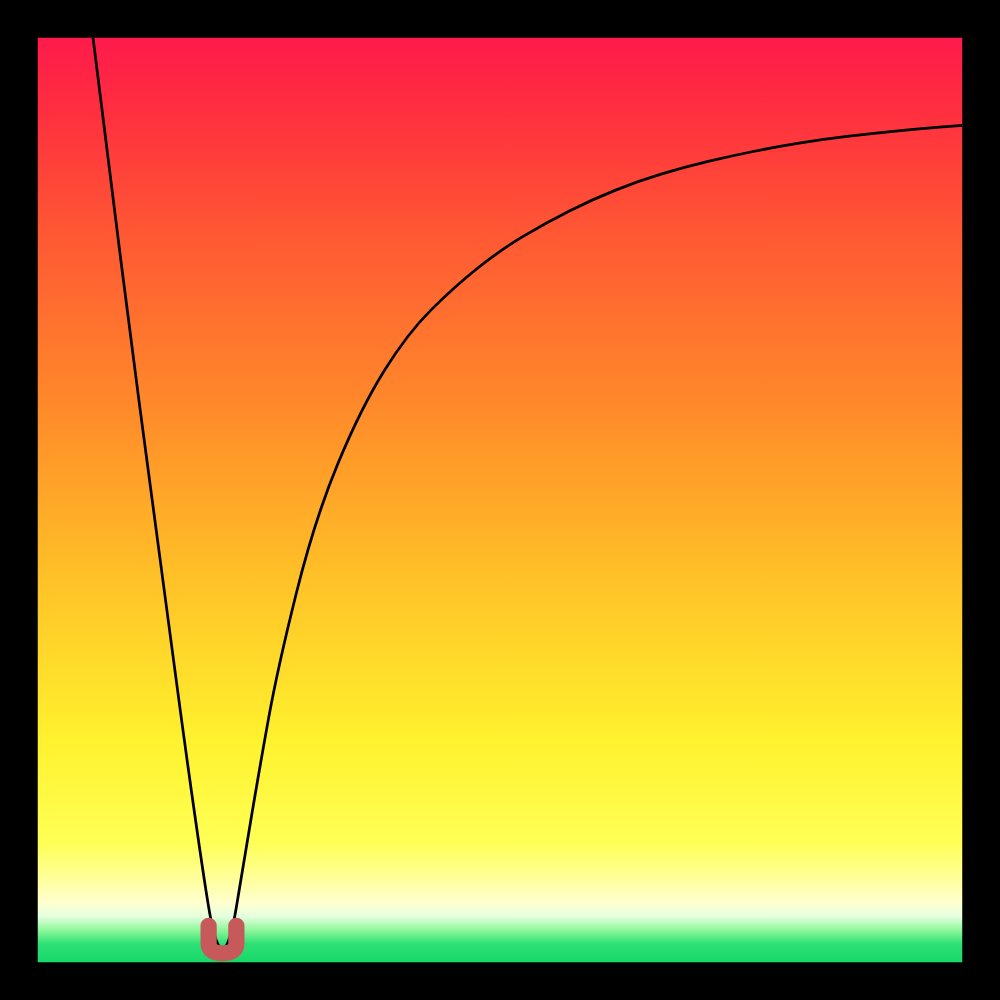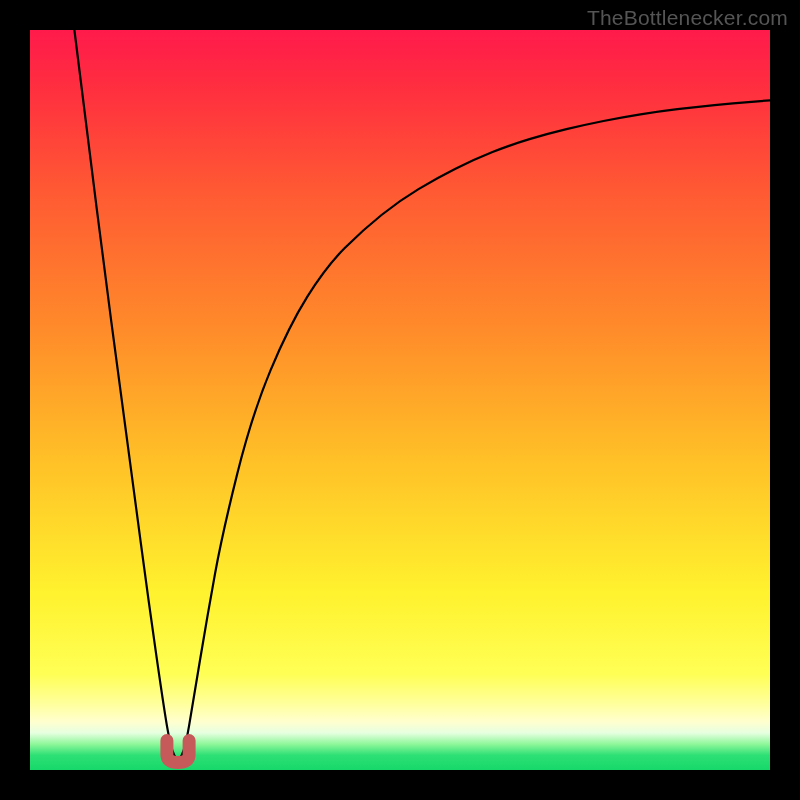--- a/index.html
+++ b/index.html
@@ -73,21 +73,20 @@
     top: 0;
     width: 740px;
     height: 740px;
   }
 </style>
 </head>
 <body>
 
 <div class="stage">
 
-  <div class="watermark">TheBottlenecker.com</div>
 
   <div class="plot-frame">
     <div class="plot-inner">
       <div class="gradient"></div>
 
       <svg class="curves" viewBox="0 0 740 740" preserveAspectRatio="none">
         <g>
           <path id="curve-path" fill="none" stroke="#000000" stroke-width="2.2" stroke-linecap="round" stroke-linejoin="round" d="M 44.40 0.00 Q 44.40 0.00 51.80 59.20 Q 59.20 118.40 66.60 177.60 Q 74.00 236.80 81.40 292.30 Q 88.80 347.80 96.20 403.30 Q 103.60 458.80 111.00 514.30 Q 118.40 569.80 125.80 621.60 Q 133.20 673.40 136.90 695.60 Q 140.60 717.80 144.30 725.20 Q 148.00 732.60 151.70 725.20 Q 155.40 717.80 159.10 695.60 Q 162.80 673.40 170.20 629.00 Q 177.60 584.60 185.00 543.90 Q 192.40 503.20 207.20 444.00 Q 222.00 384.80 240.50 340.40 Q 259.00 296.00 277.50 266.40 Q 296.00 236.80 314.50 218.30 Q 333.00 199.80 351.50 185.00 Q 370.00 170.20 388.50 159.10 Q 407.00 148.00 425.50 138.75 Q 444.00 129.50 462.50 122.10 Q 481.00 114.70 499.50 109.15 Q 518.00 103.60 536.50 99.16 Q 555.00 94.72 573.50 91.02 Q 592.00 87.32 610.50 84.36 Q 629.00 81.40 647.50 79.18 Q 666.00 76.96 684.50 75.11 Q 703.00 73.26 721.50 71.78 T 740.00 70.30"></path>
         </g>
         <g>

